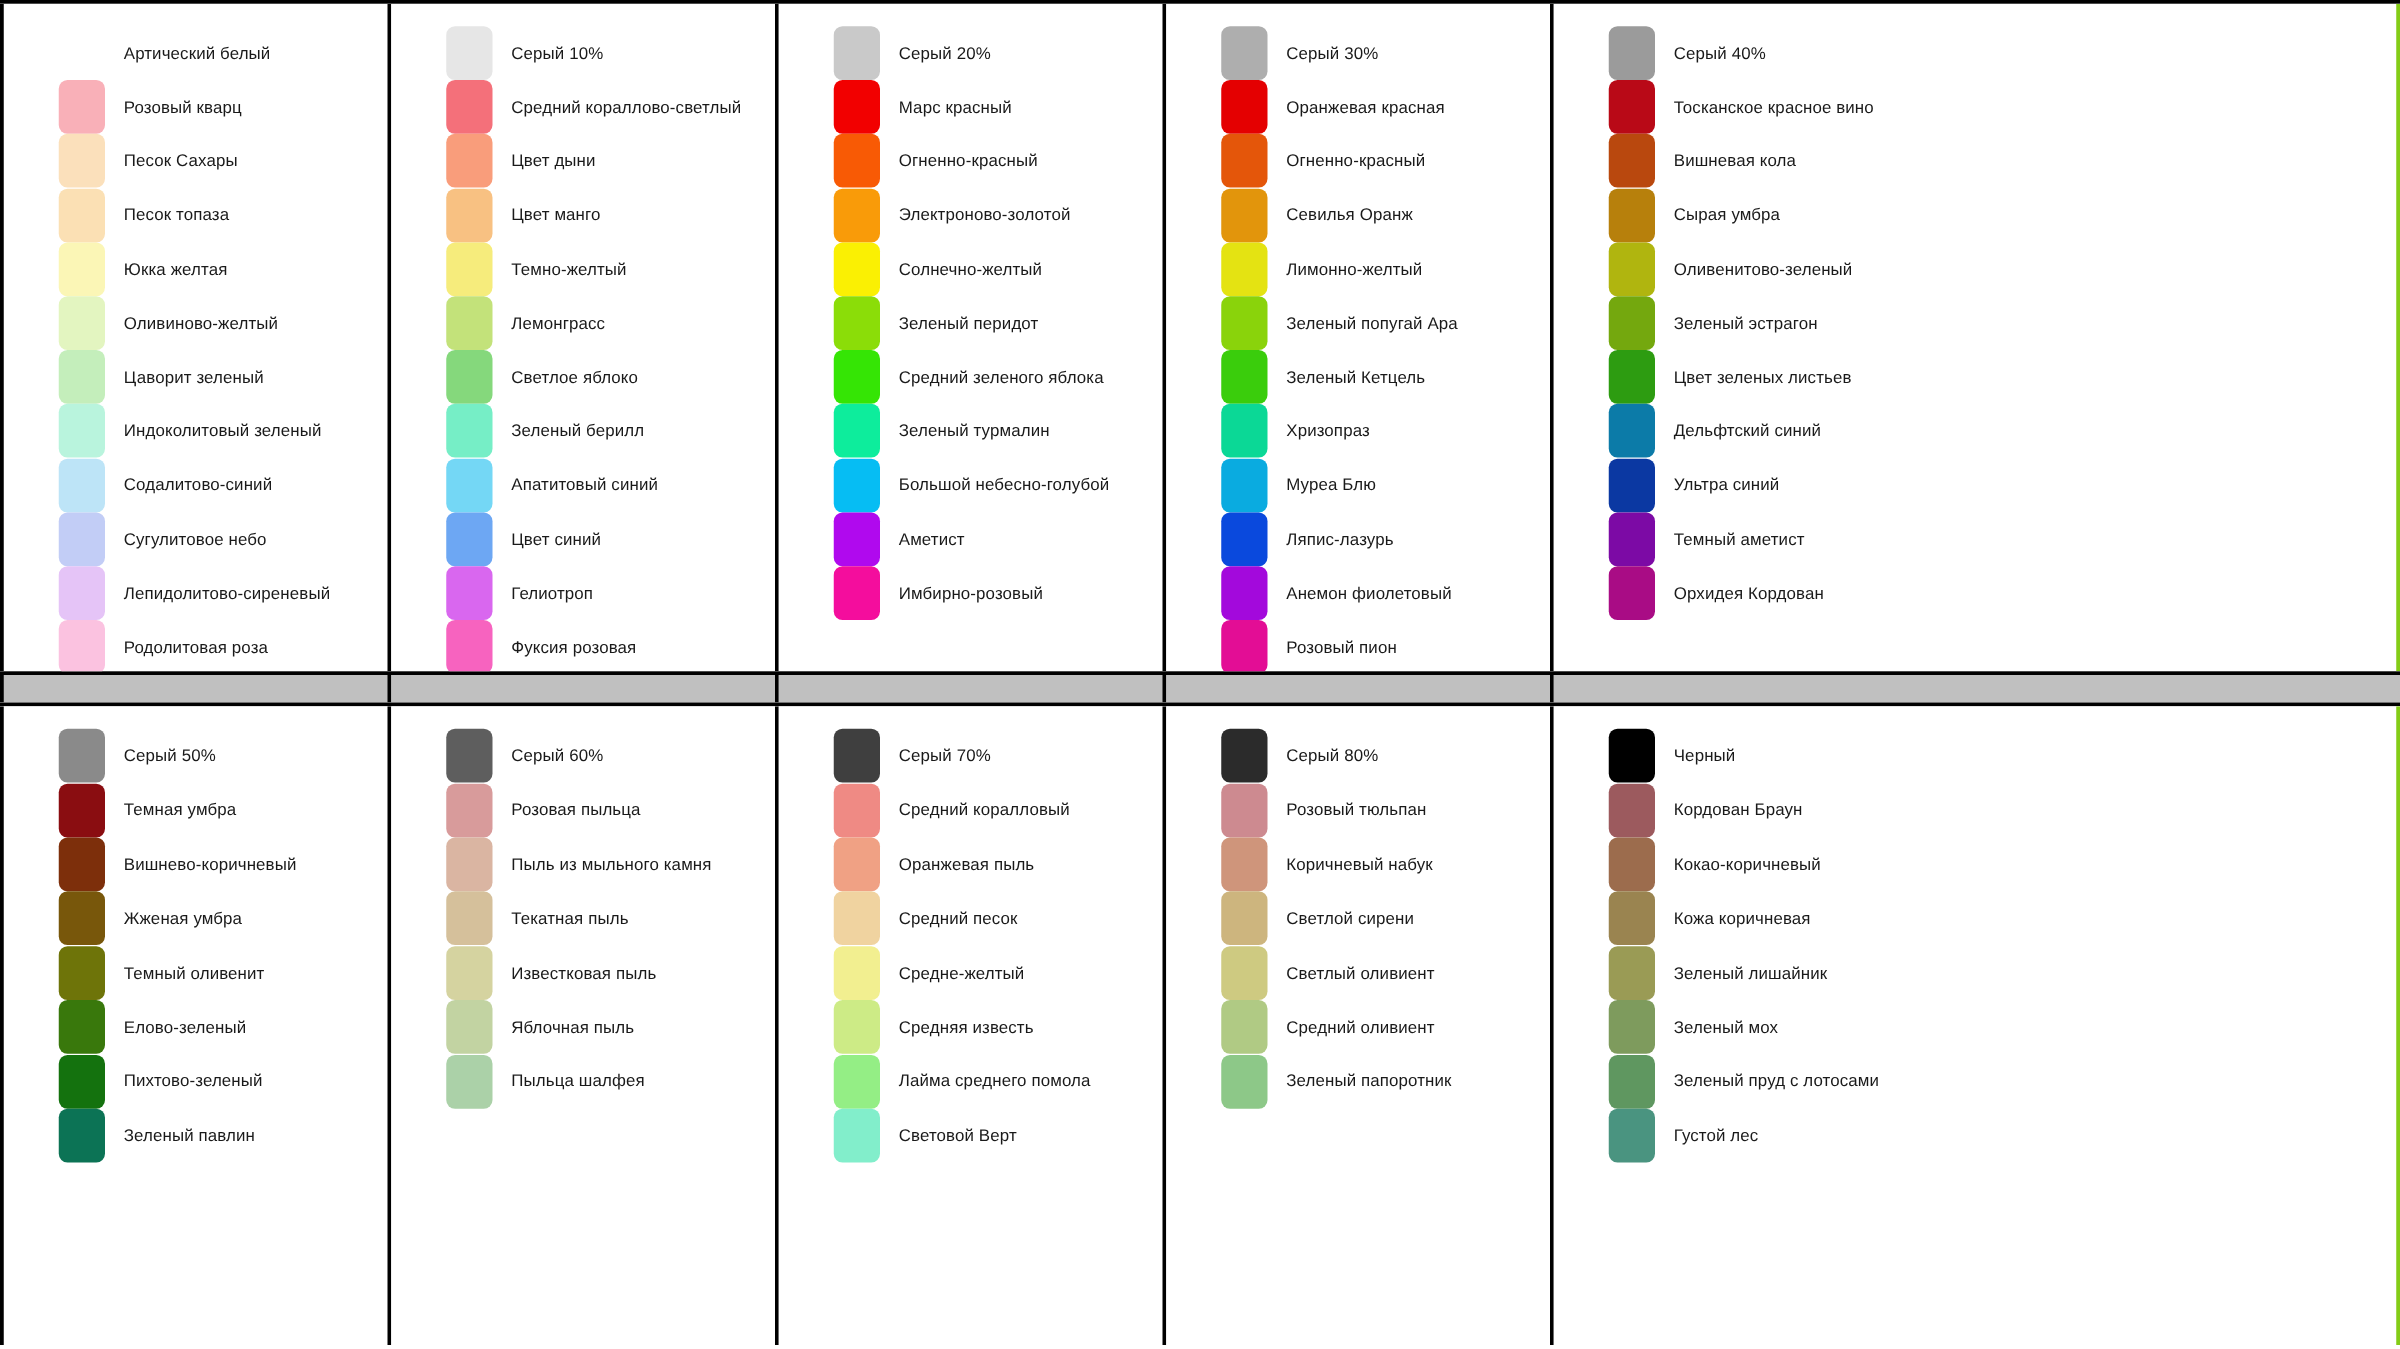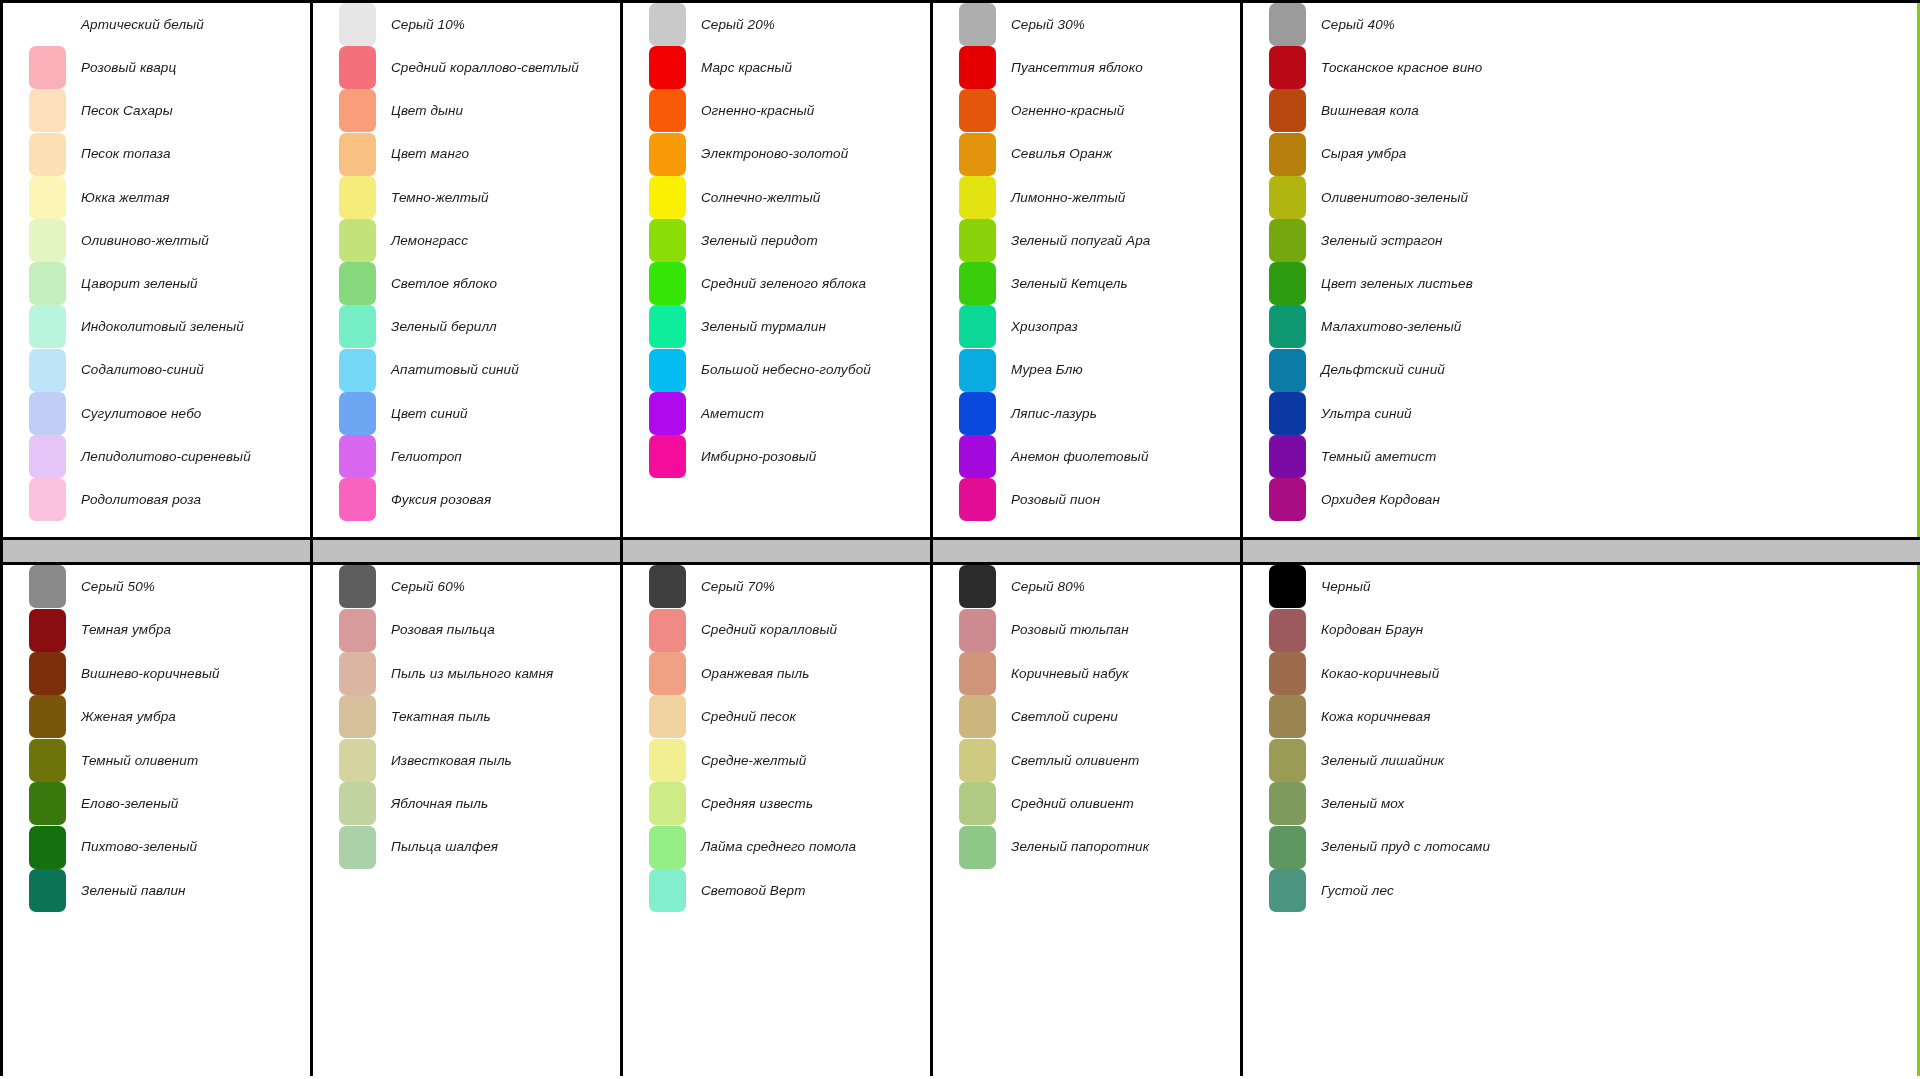--- a/index.html
+++ b/index.html
@@ -41,24 +41,23 @@
   }
   .divider-cell:first-child { border-left: 0; margin-left: 12px; flex: 0 0 298px;}
   .divider-cell.last { flex: 1 1 auto; border-right: 0; }
   #section-2 {
     height: 514px;
     border-bottom: 0;
   }
   .col {
     flex: 0 0 310px;
     border-right: 3px solid #000000;
-    padding: 0;
+    padding: 18px;
     position: relative;
     background: #ffffff;
-    font-style: italic;
   }
   .col:first-child {
     border-left: 3px solid #000000;
     flex: 0 0 313px;
   }
   .col.last {
     flex: 1 1 auto;
     border-right: 3px solid #84cc16;
   }
   .swatch-row {
@@ -247,21 +246,21 @@
           <div class="lbl">Имбирно-розовый</div>
         </div>
       </div>
       <div class="col">
         <div class="swatch-row">
           <div class="chip" style="background: rgb(174, 174, 174);"></div>
           <div class="lbl">Серый 30%</div>
         </div>
         <div class="swatch-row">
           <div class="chip" style="background: rgb(228, 0, 1);"></div>
-          <div class="lbl">Пуансеттия яблоко</div>
+          <div class="lbl">Оранжевая красная</div>
         </div>
         <div class="swatch-row">
           <div class="chip" style="background: rgb(228, 86, 10);"></div>
           <div class="lbl">Огненно-красный</div>
         </div>
         <div class="swatch-row">
           <div class="chip" style="background: rgb(226, 149, 12);"></div>
           <div class="lbl">Севилья Оранж</div>
         </div>
         <div class="swatch-row">
@@ -318,24 +317,20 @@
           <div class="chip" style="background: rgb(176, 181, 15);"></div>
           <div class="lbl">Оливенитово-зеленый</div>
         </div>
         <div class="swatch-row">
           <div class="chip" style="background: rgb(116, 168, 14);"></div>
           <div class="lbl">Зеленый эстрагон</div>
         </div>
         <div class="swatch-row">
           <div class="chip" style="background: rgb(45, 156, 17);"></div>
           <div class="lbl">Цвет зеленых листьев</div>
-        </div>
-        <div class="swatch-row">
-          <div class="chip" style="background: rgb(14, 153, 115);"></div>
-          <div class="lbl">Малахитово-зеленый</div>
         </div>
         <div class="swatch-row">
           <div class="chip" style="background: rgb(12, 123, 168);"></div>
           <div class="lbl">Дельфтский синий</div>
         </div>
         <div class="swatch-row">
           <div class="chip" style="background: rgb(11, 56, 162);"></div>
           <div class="lbl">Ультра синий</div>
         </div>
         <div class="swatch-row">

